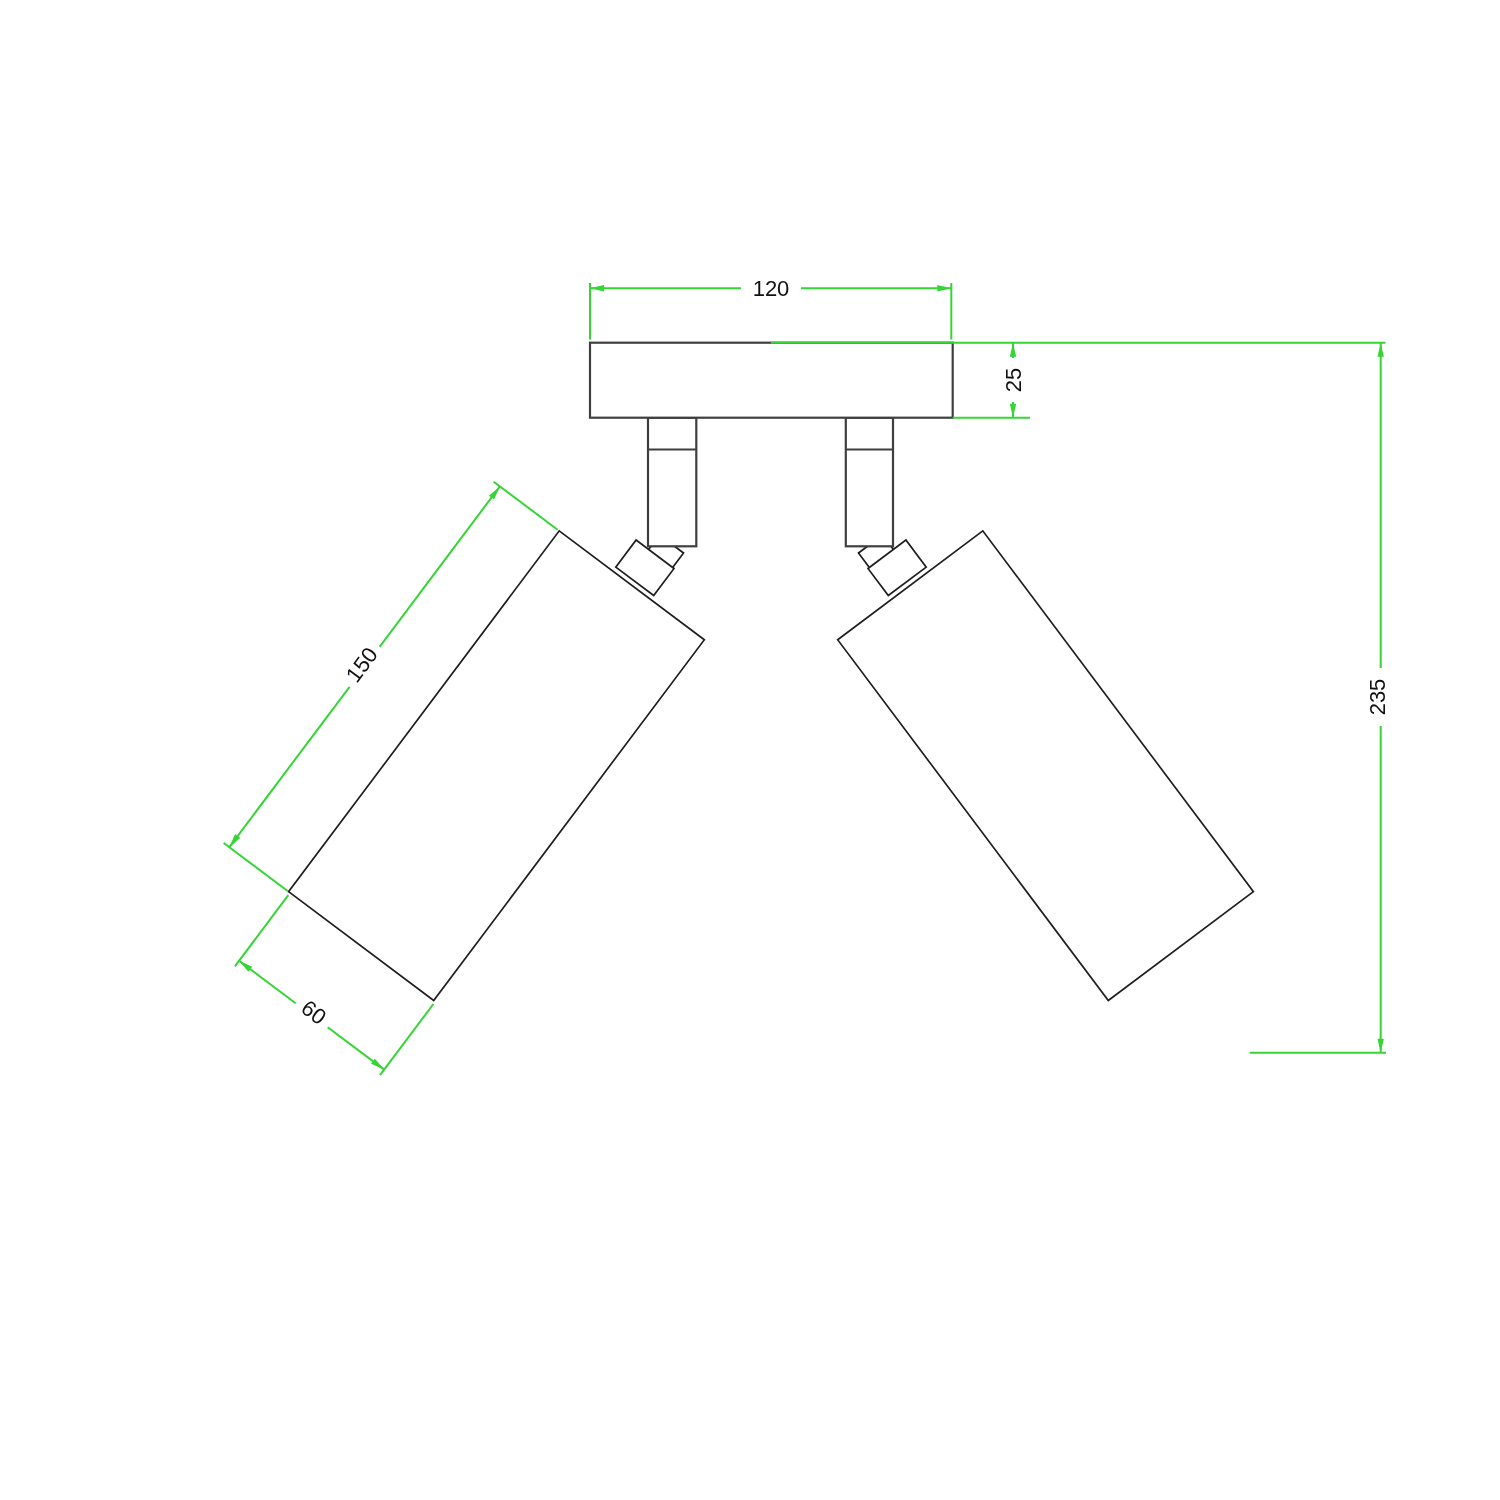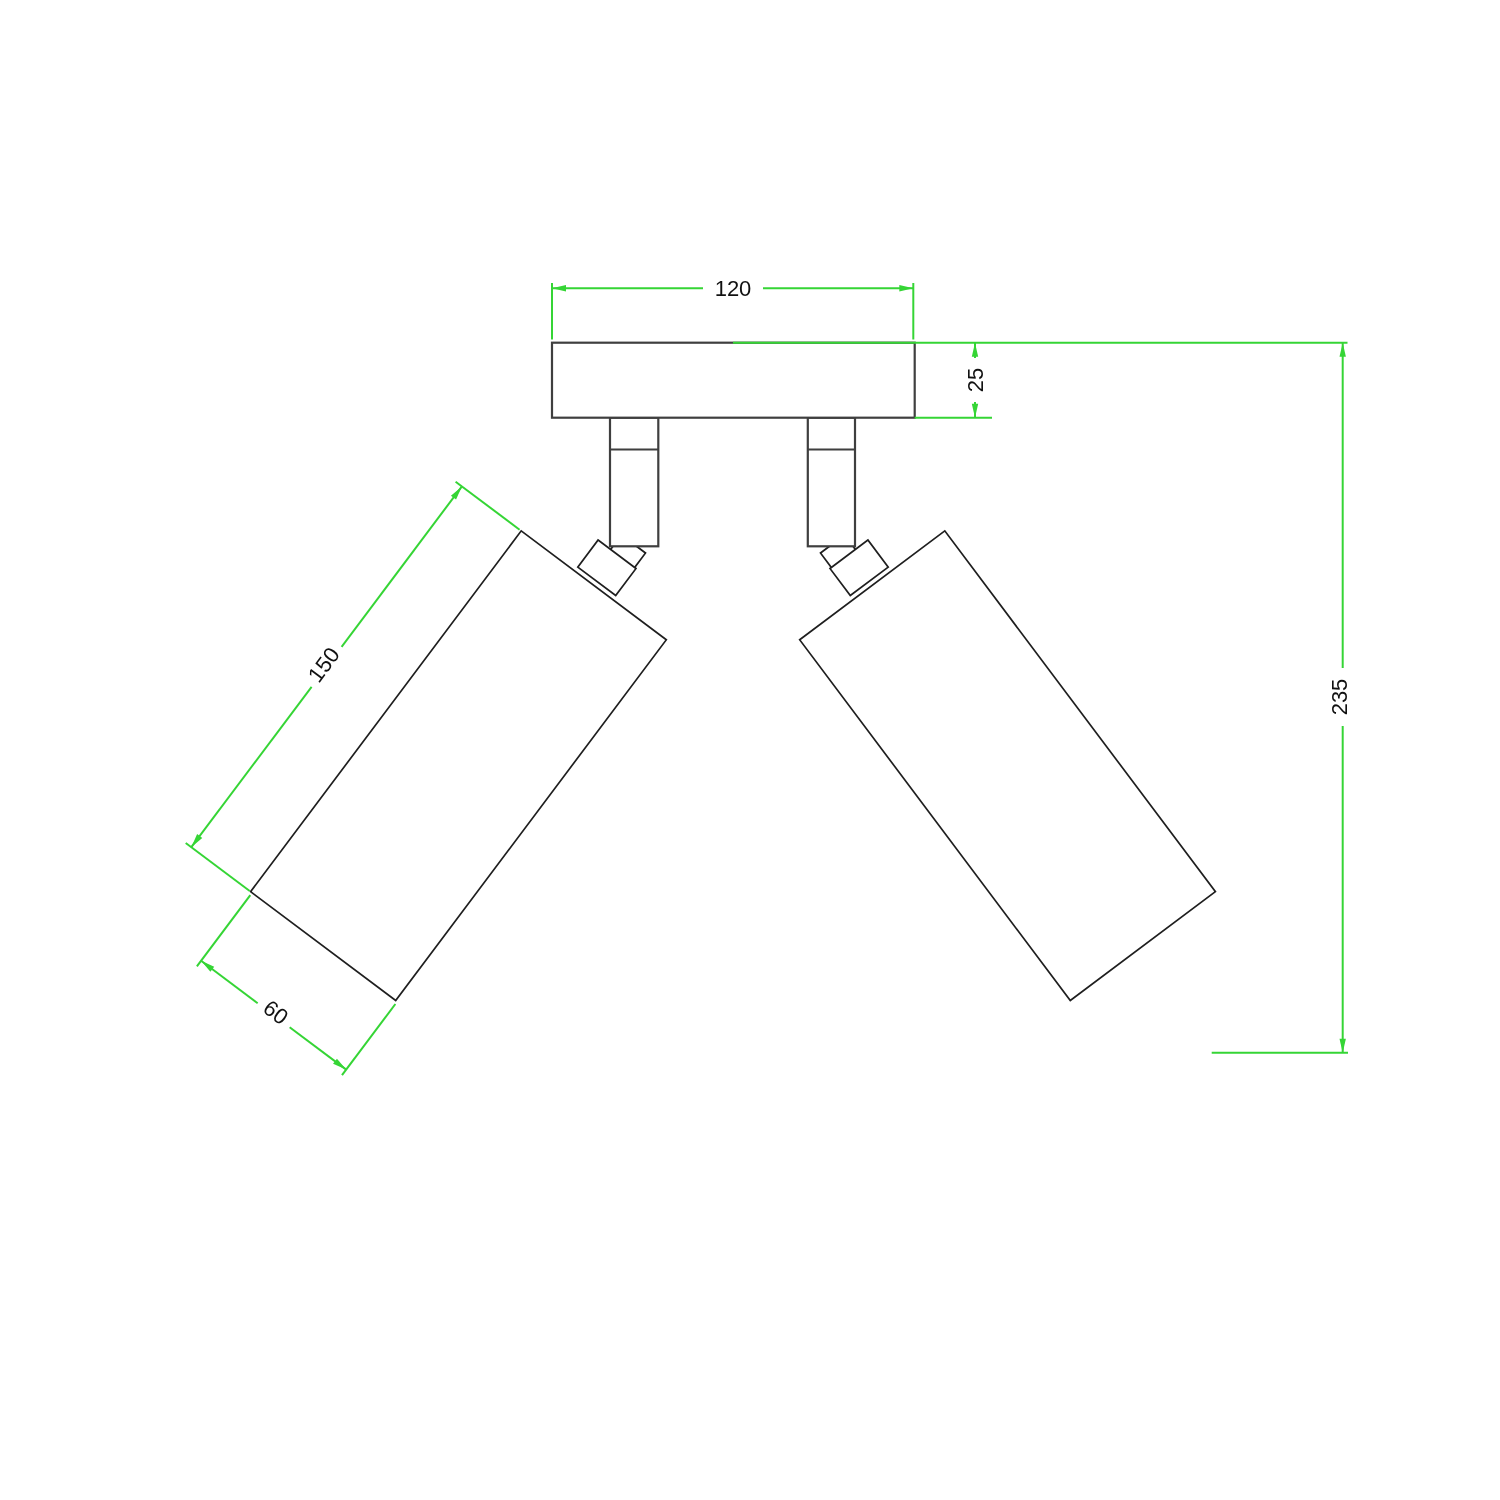--- a/index.html
+++ b/index.html
@@ -8,20 +8,21 @@
     --outline-2:#1f1f1f;
     --bg:#ffffff;
     --txt:#111111;
   }
   html,body{margin:0;padding:0;background:var(--bg);}
   .canvas{
     position:relative;
     width:1324px;height:1500px;
     background:var(--bg);
     font-family:"Liberation Sans", sans-serif;
+    padding-left:38px;
   }
   svg{display:block;}
   .obj-heavy{fill:#ffffff;stroke:var(--outline-1);stroke-width:2.2;}
   .obj{fill:#ffffff;stroke:var(--outline-2);stroke-width:1.7;}
   .obj-line{stroke:var(--outline-1);stroke-width:2.2;fill:none;}
   .dim{stroke:var(--dim-green);stroke-width:2;fill:none;}
   .dim-text{
     fill:var(--txt);
     font-family:"Liberation Sans", sans-serif;
     font-size:22px;

